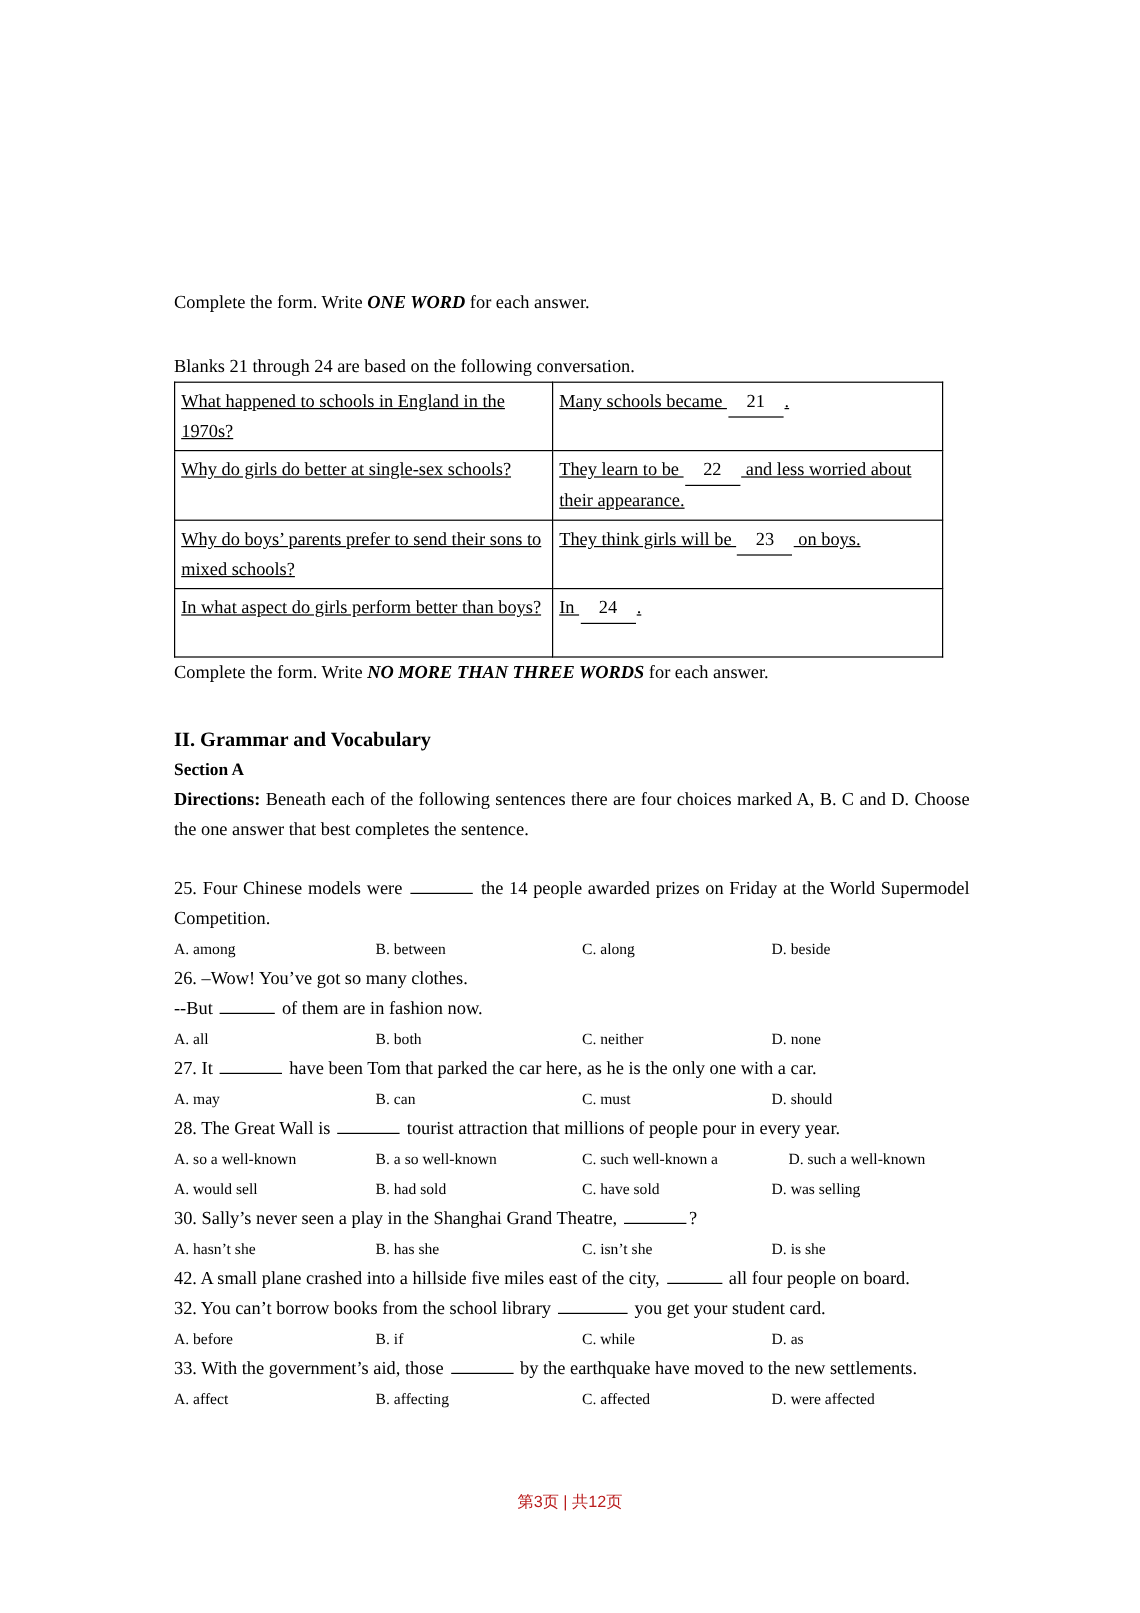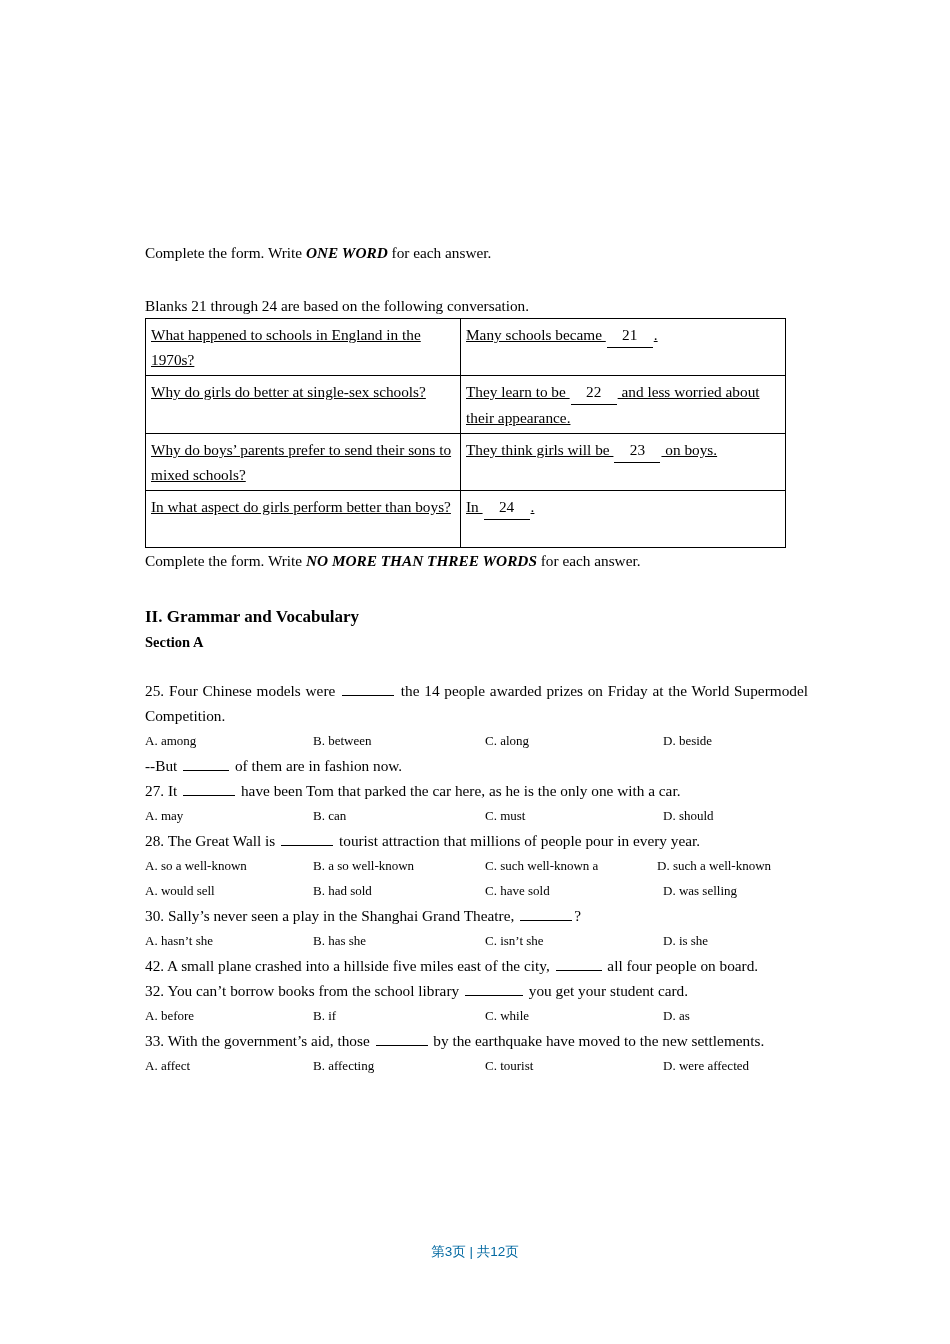--- a/index.html
+++ b/index.html
@@ -95,21 +95,21 @@
     font-size: 13px;
     line-height: 25px;
     height: 25px;
     white-space: nowrap;
   }
   .opts span.opt { position: absolute; top: 0; }
   
   .opts.t-std span.o1 { left: 0px; }
   .opts.t-std span.o2 { left: 168px; }
   .opts.t-std span.o3 { left: 340px; }
-  .opts.t-std span.o4 { left: 518px; text-align: right; }
+  .opts.t-std span.o4 { left: 498px; text-align: right; }
   
   .opts.t-wide span.o1 { left: 0px; text-align: center; }
   .opts.t-wide span.o2 { left: 168px; }
   .opts.t-wide span.o3 { left: 340px; }
   .opts.t-wide span.o4 { left: 512px; }
 
   .qtext {
     font-size: 15.3px;
     line-height: 25px;
   }
@@ -119,21 +119,21 @@
   }
 
   
   .footer {
     position: absolute;
     left: 0;
     top: 1243px;
     width: 950px;
     text-align: center;
     font-size: 13.5px;
-    color: #0369a1;
+    color: #b91c1c;
     font-family: "Liberation Sans", "DejaVu Sans", sans-serif;
   }
 </style>
 </head>
 <body>
 
 <div class="page">
   <div class="content">
 
     <div class="line"><span>Complete the form.   Write </span><span class="bolditalic">ONE WORD</span><span> for each answer.</span></div>
@@ -163,32 +163,40 @@
       </tbody>
     </table>
 
     <div class="line"><span>Complete the form.   Write </span><span class="bolditalic">NO MORE THAN THREE WORDS</span><span> for each answer.</span></div>
 
     <div style="height:30px"></div>
 
     <div class="bold" style="font-size:17px;line-height:27px">II. Grammar and Vocabulary</div>
     <div class="bold" style="font-size:14.5px;line-height:24px">Section A</div>
 
+    <div class="para just-all"><span class="bold">Directions:</span><span>  Beneath each of the following sentences there are four choices marked A, B. C and D.   Choose the one answer that best completes the sentence.</span></div>
 
     <div style="height:24px"></div>
 
     <div class="qtext justified"><span class="bold" style="font-weight:normal">25.</span><span> Four Chinese models were </span><span class="blank w3"></span><span> the 14 people awarded prizes on Friday at the World Supermodel Competition.</span></div>
     <div class="opts t-std">
       <span class="opt o1">A. among</span>
       <span class="opt o2">B. between</span>
       <span class="opt o3">C. along</span>
       <span class="opt o4">D. beside</span>
     </div>
 
+    <div class="qtext"><span>26.</span><span> –Wow! You’ve got so many clothes.</span></div>
     <div class="qtext"><span>--But </span><span class="blank w2"></span><span> of them are in fashion now.</span></div>
+    <div class="opts t-std">
+      <span class="opt o1">A. all</span>
+      <span class="opt o2">B. both</span>
+      <span class="opt o3">C. neither</span>
+      <span class="opt o4">D. none</span>
+    </div>
 
     <div class="qtext"><span>27.</span><span> It </span><span class="blank w3"></span><span> have been Tom that parked the car here, as he is the only one with a car.</span></div>
     <div class="opts t-std">
       <span class="opt o1">A. may</span>
       <span class="opt o2">B. can</span>
       <span class="opt o3">C. must</span>
       <span class="opt o4">D. should</span>
     </div>
 
     <div class="qtext"><span>28.</span><span> The Great Wall is </span><span class="blank w3"></span><span> tourist attraction that millions of people pour in every year.</span></div>
@@ -221,20 +229,20 @@
       <span class="opt o1">A. before</span>
       <span class="opt o2">B. if</span>
       <span class="opt o3">C. while</span>
       <span class="opt o4">D. as</span>
     </div>
 
     <div class="qtext justified"><span>33.</span><span> With the government’s aid, those </span><span class="blank w3"></span><span> by the earthquake have moved to the new settlements.</span></div>
     <div class="opts t-std">
       <span class="opt o1">A. affect</span>
       <span class="opt o2">B. affecting</span>
-      <span class="opt o3">C. tourist</span>
+      <span class="opt o3">C. affected</span>
       <span class="opt o4">D. were affected</span>
     </div>
 
   </div>
 
   <div class="footer">第3页 | 共12页</div>
 </div>
 
 </body></html>

